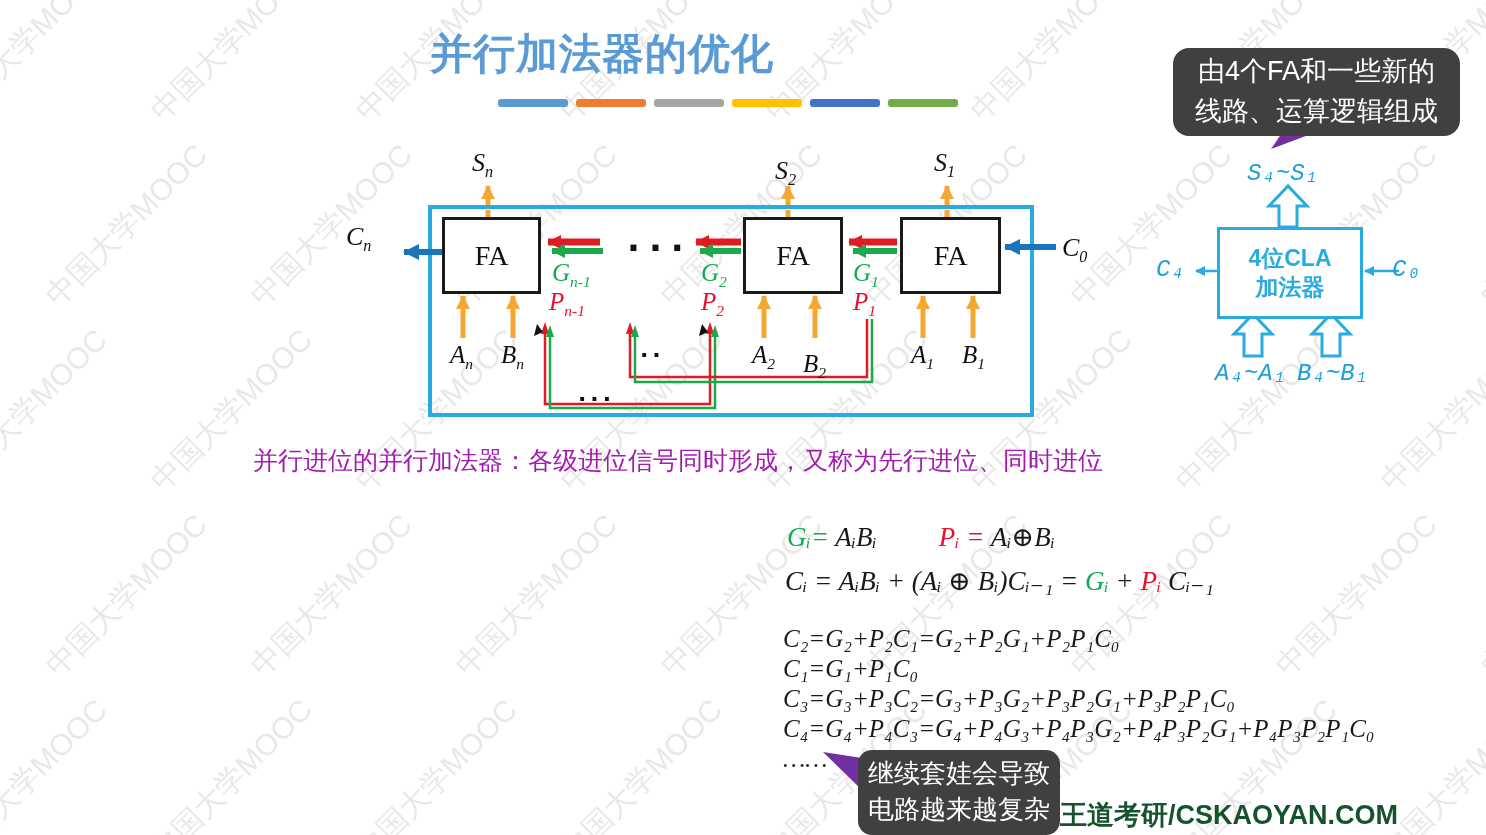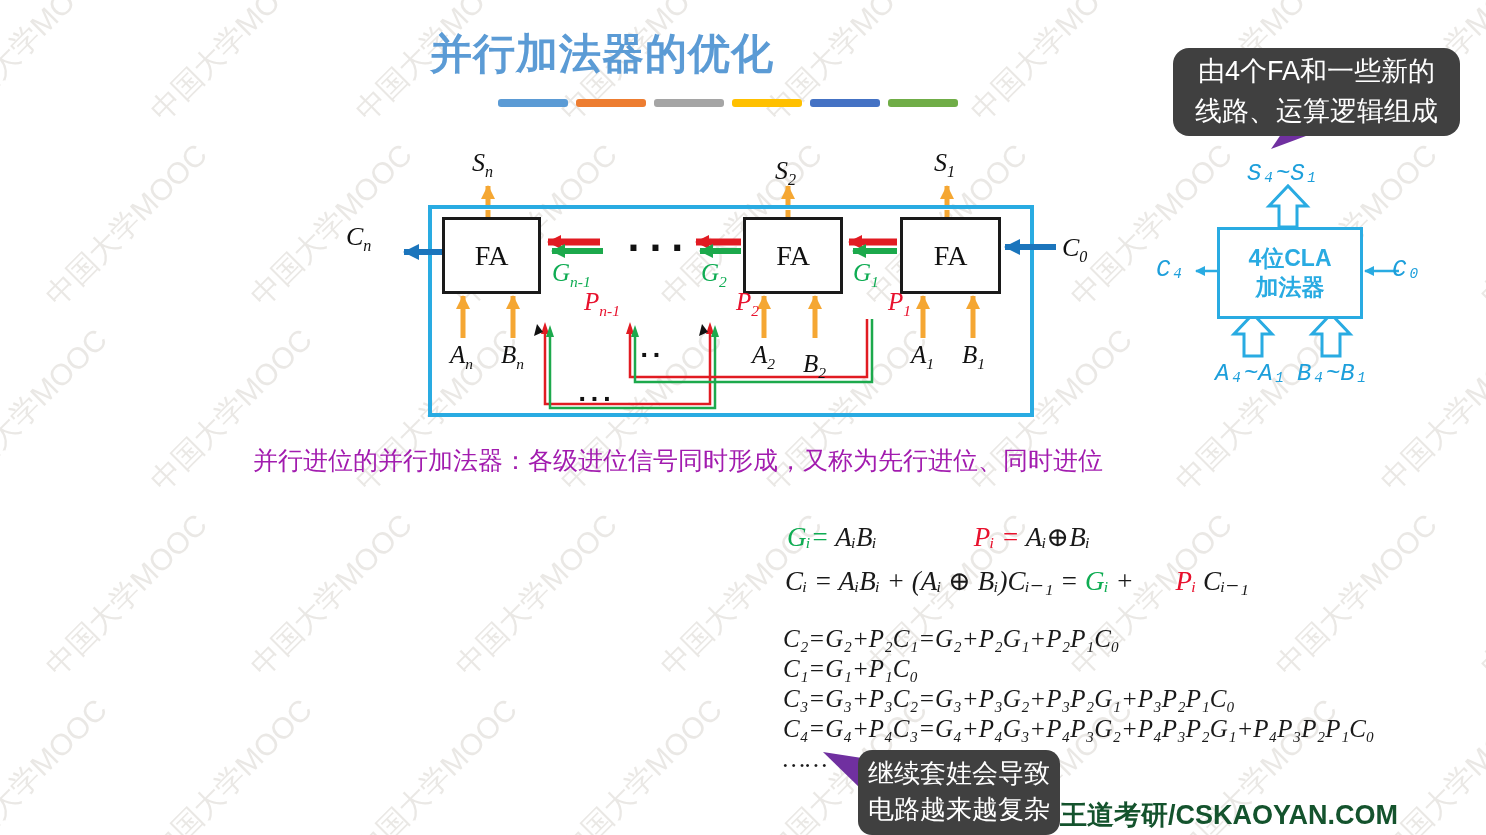--- a/index.html
+++ b/index.html
@@ -28,21 +28,21 @@
           font-family:"Liberation Serif","DejaVu Serif",serif;font-size:28px;color:#111;}
   .cla-box{position:absolute;left:1217px;top:227px;width:140px;height:86px;background:#fff;
            border:3px solid #29ABE2;z-index:2;display:flex;flex-direction:column;
            align-items:center;justify-content:center;color:#29ABE2;font-size:23px;
            font-weight:700;line-height:29px;}
 
   .lbl{position:absolute;z-index:3;font-family:"Liberation Serif","DejaVu Serif",serif;
        font-style:italic;font-size:26px;color:#111;white-space:nowrap;}
   .lbl sub{font-size:.62em;font-style:italic;}
   .lbl.small{font-size:25px;}
-  .g{color:#0FAC53;} .r{color:#E8112D;margin-left:35px;}
+  .g{color:#0FAC53;} .r{color:#E8112D;}
   .cla-lbl{position:absolute;z-index:3;font-family:Liberation Mono, monospace;
            font-style:italic;font-size:24px;color:#1D9FDB;white-space:nowrap;}
   .dots{position:absolute;z-index:3;color:#111;font-weight:700;font-family:"DejaVu Sans",sans-serif;}
 
   .sentence{position:absolute;left:253px;top:444px;font-size:25px;color:#a21caf;z-index:3;
             font-family:"Liberation Serif","DejaVu Serif",serif;white-space:nowrap;}
 
   .math{position:absolute;z-index:3;font-family:"Liberation Serif","DejaVu Serif",serif;
         font-style:italic;font-size:27px;color:#1a1a1a;white-space:nowrap;}
   .math .sp{display:inline-block;width:62px;}

